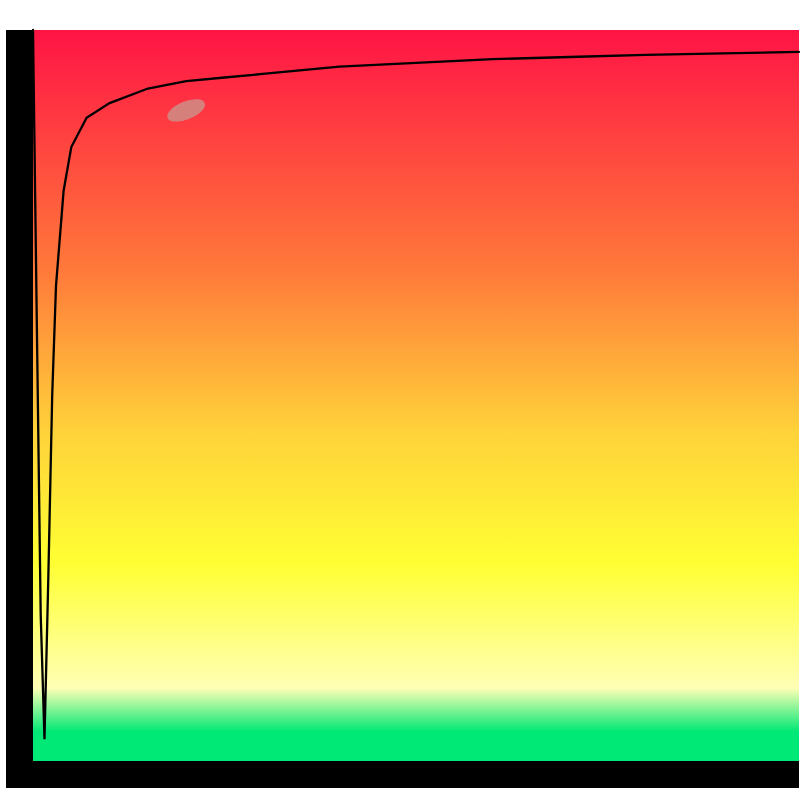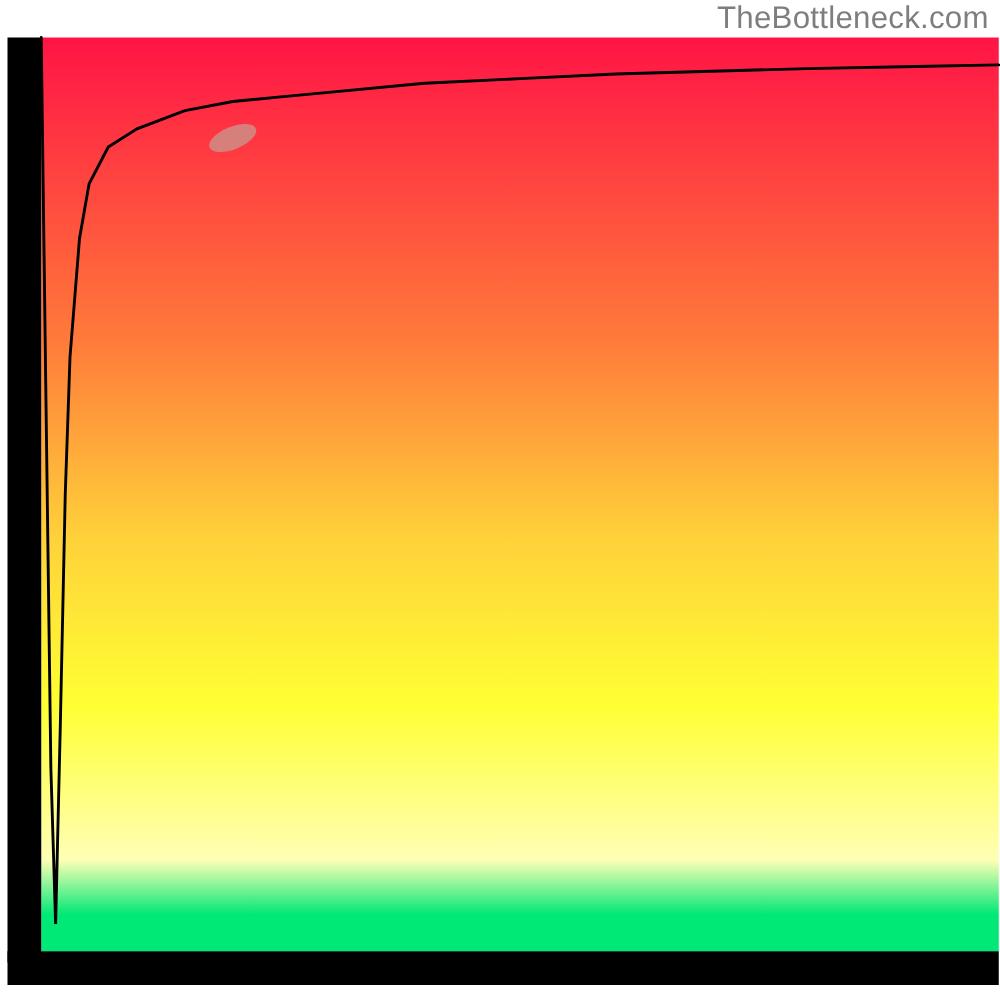--- a/index.html
+++ b/index.html
@@ -29,21 +29,20 @@
     position: absolute;
     top: 0;
     left: 0;
   }
 </style>
 </head>
 <body>
 
 <div class="wrap">
 
-  <div class="watermark">TheBottleneck.com</div>
 
   <svg width="800" height="800" viewBox="0 0 800 800">
     <defs>
 
       <linearGradient id="bg-grad" x1="0" y1="0" x2="0" y2="1">
         <stop id="g0" offset="0%" stop-color="#ff1445"></stop>
         <stop id="g1" offset="33%" stop-color="#ff7a3a"></stop>
         <stop id="g2" offset="55%" stop-color="#ffd23a"></stop>
         <stop id="g3" offset="73%" stop-color="#ffff33"></stop>
         <stop id="g4" offset="90%" stop-color="#ffffb5"></stop>

